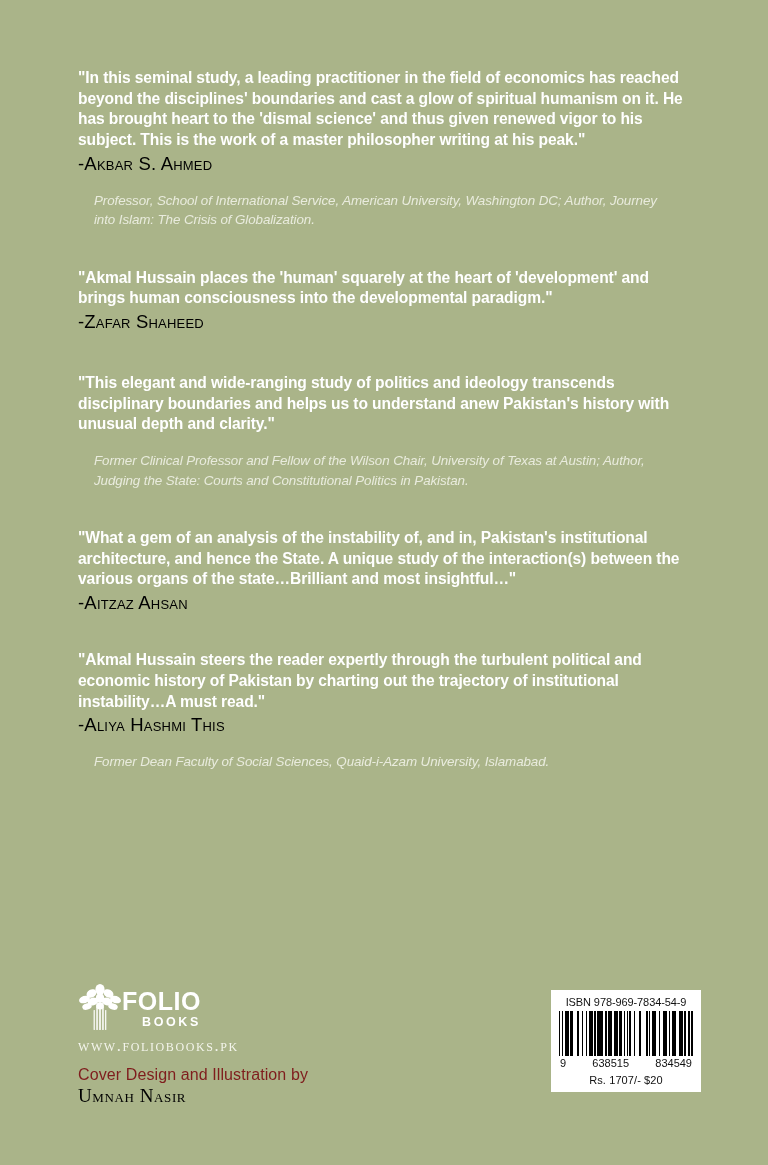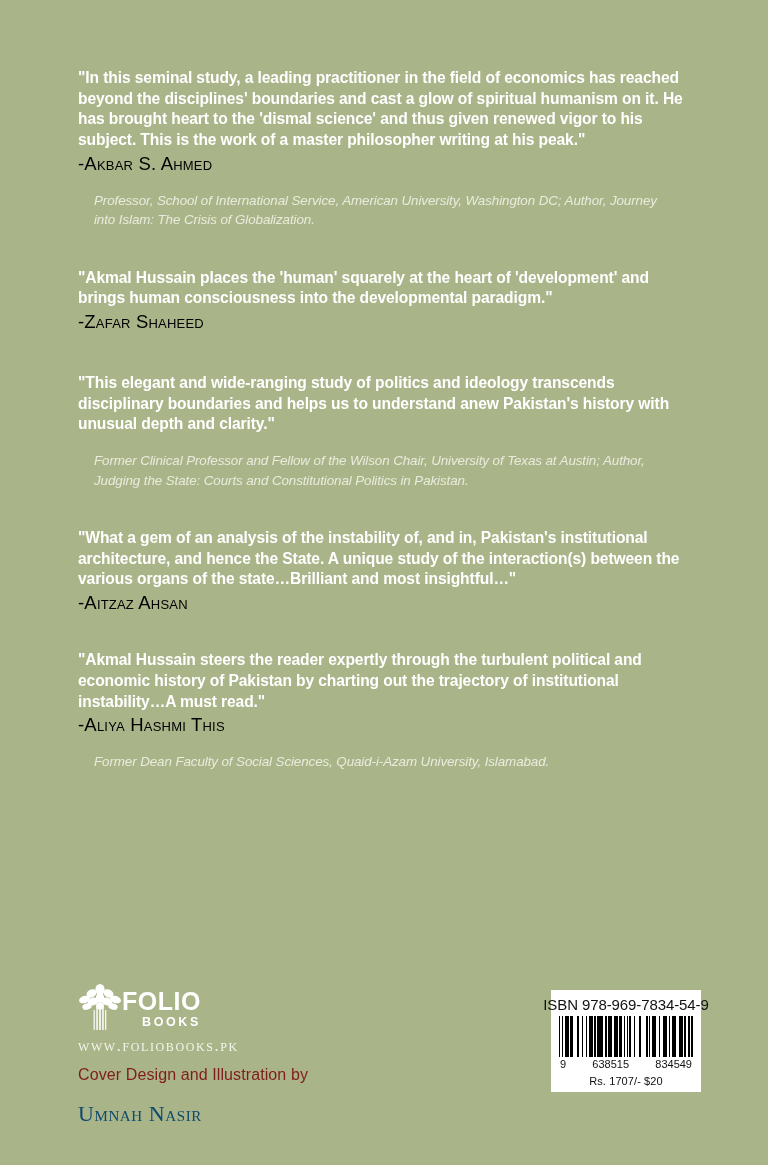--- a/index.html
+++ b/index.html
@@ -119,43 +119,43 @@
   .credit-line {
     font-family: "Liberation Sans", sans-serif;
     font-size: 16px;
     color: #7f1d1d;
     margin-top: 10px;
     letter-spacing: 0.1px;
   }
   .credit-name {
     font-family: "Liberation Serif", serif;
     font-variant: small-caps;
-    font-size: 22px;
+    font-size: 19px;
     letter-spacing: 0.6px;
-    color: #0c4a6e;
-    margin-top: 17px;
+    color: #000000;
+    margin-top: 1px;
   }
 
   
   .barcode-box {
     position: absolute;
     left: 551px;
     top: 990px;
     width: 150px;
     height: 102px;
     background: #ffffff;
     box-sizing: border-box;
     padding: 6px 8px 5px 8px;
     display: flex;
     flex-direction: column;
     align-items: center;
   }
   .isbn-text {
     font-family: "Liberation Sans", sans-serif;
-    font-size: 15px;
+    font-size: 11px;
     color: #121212;
     letter-spacing: -0.1px;
     white-space: nowrap;
     margin-bottom: 3px;
   }
   .bars-wrap {
     width: 134px;
     height: 45px;
     display: flex;
     align-items: flex-end;

